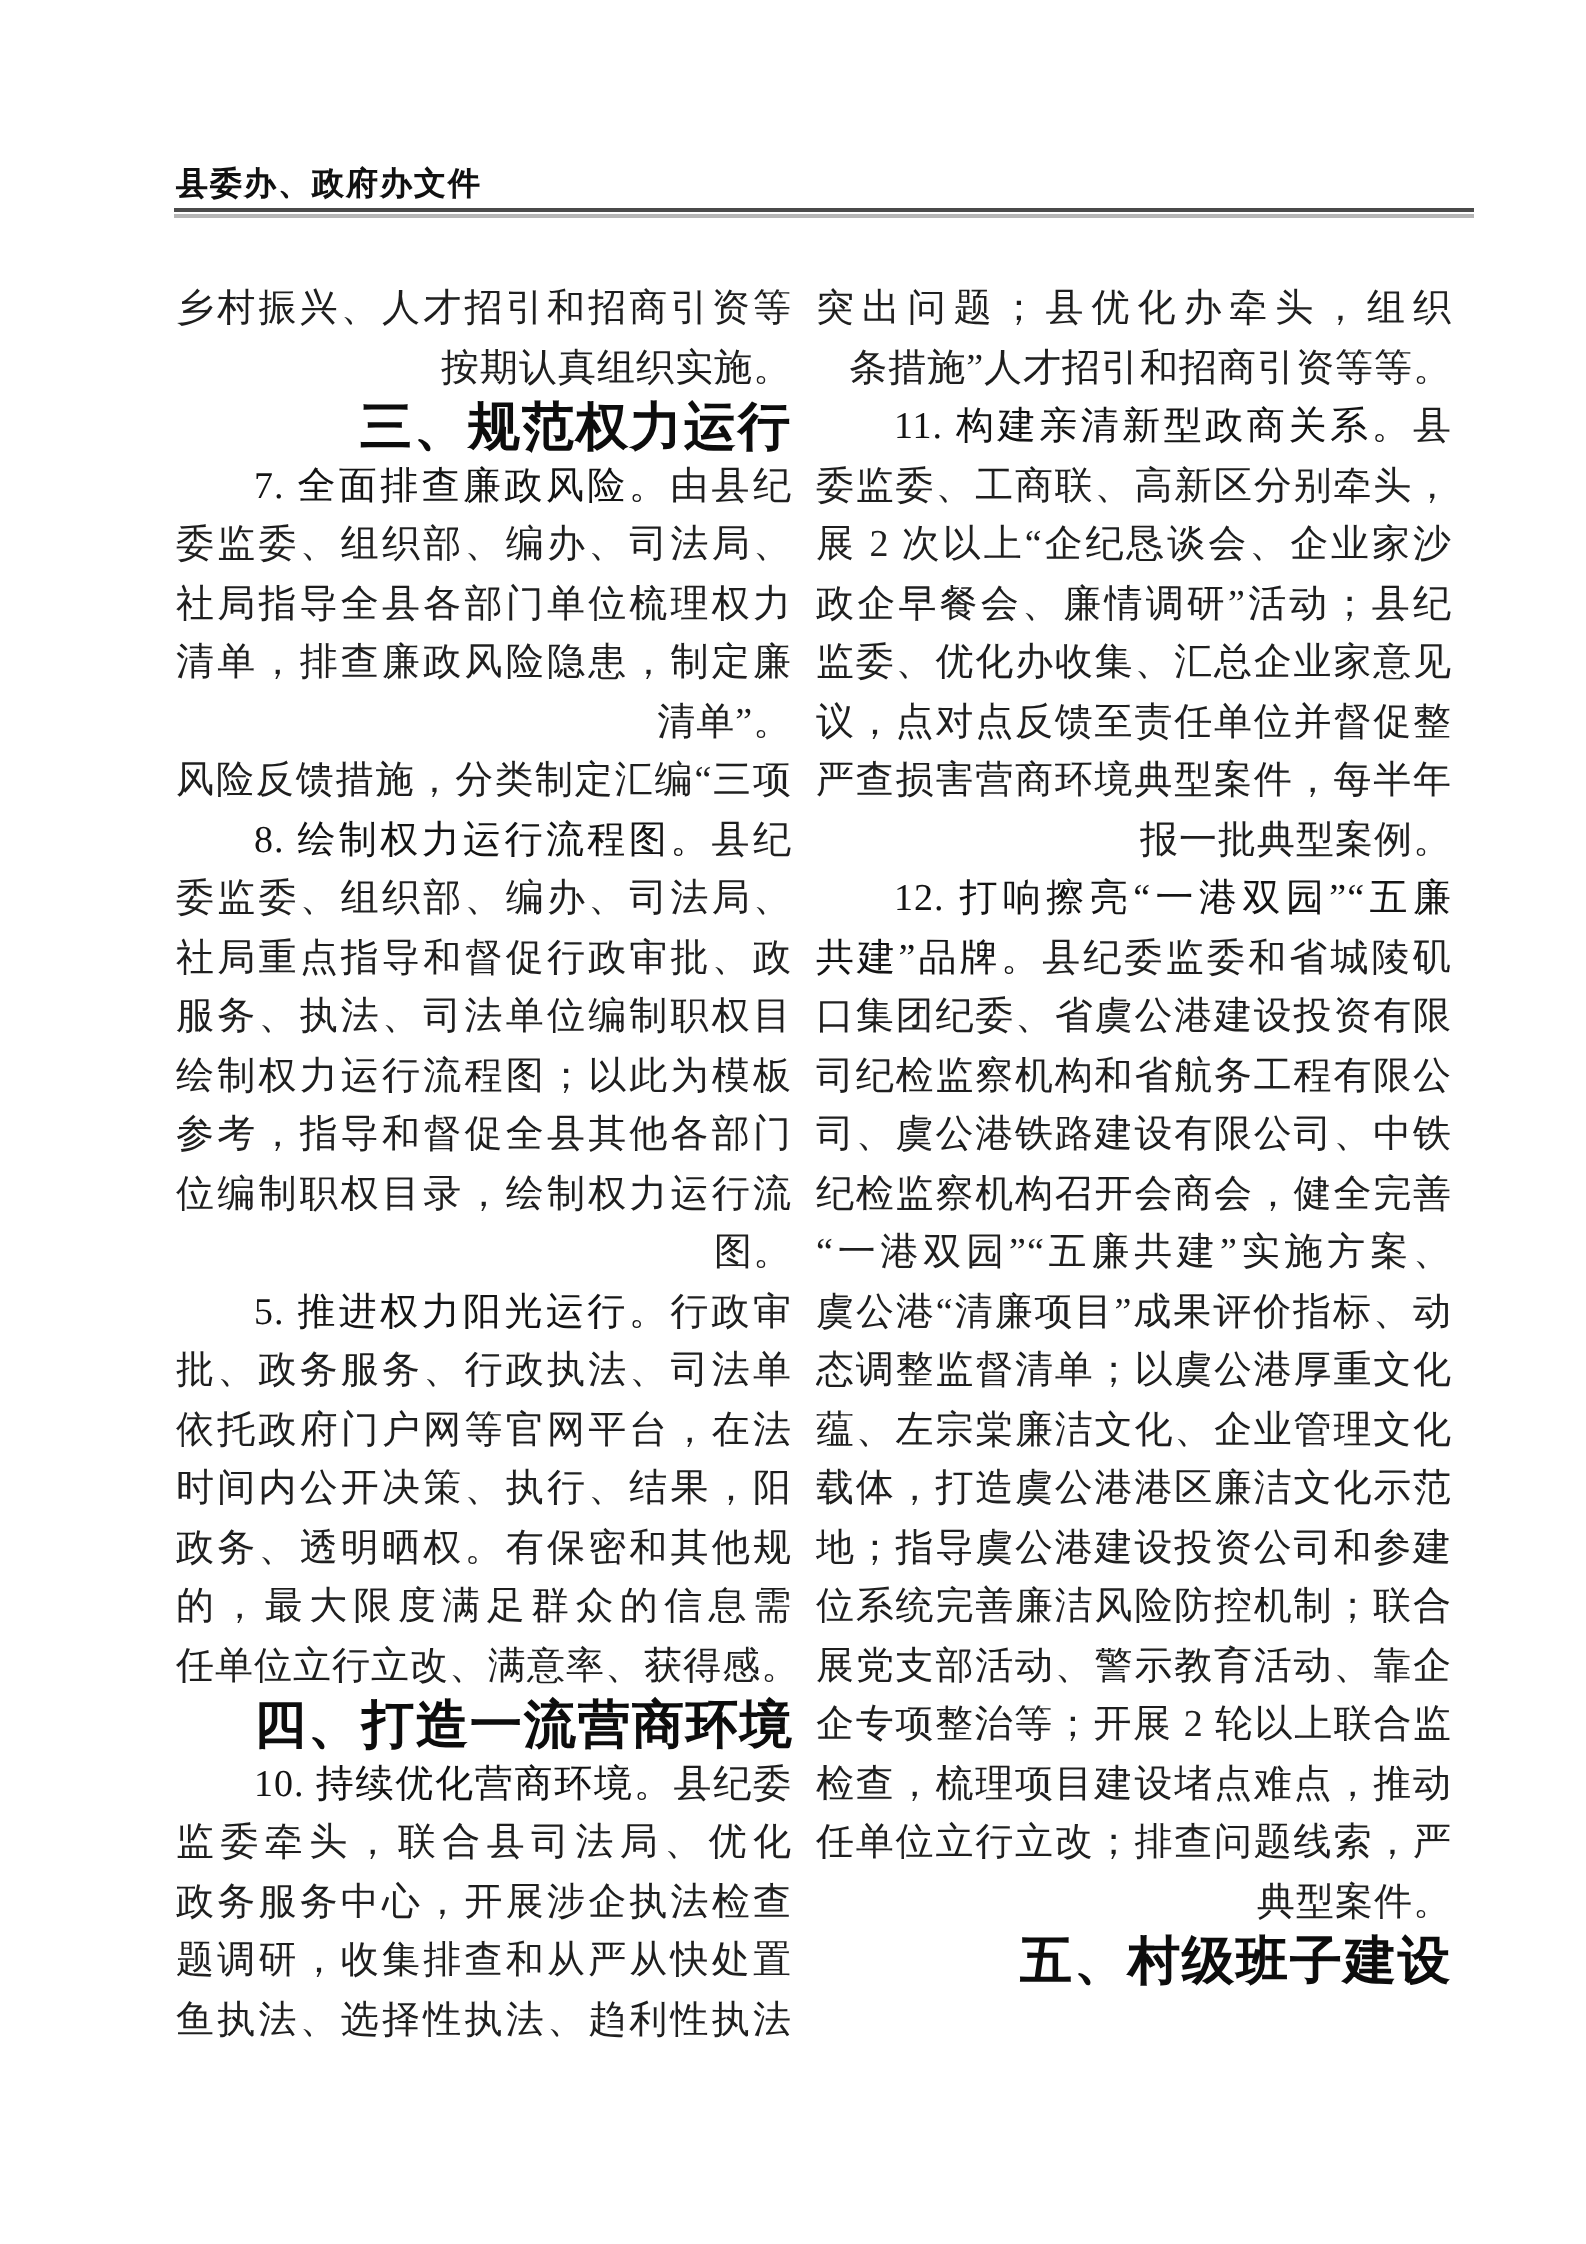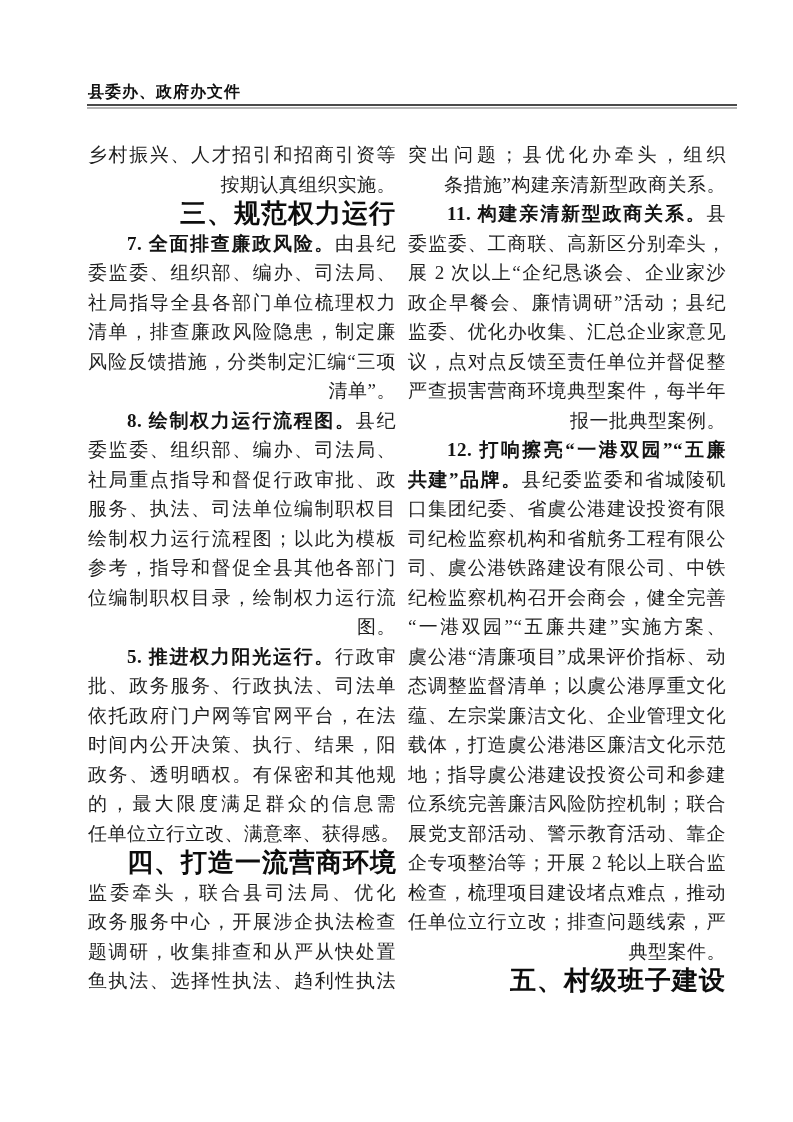--- a/index.html
+++ b/index.html
@@ -43,62 +43,63 @@
     word-break:break-all;
     height:29.5px; overflow:hidden;
   }
   .line.indent { padding-left:39px; }
   .line.heading {
     font-family:"Liberation Sans", sans-serif;
     font-weight:bold; font-size:26px;
     color:#0d0d0d;
     letter-spacing:1px;
   }
-  .line b.lead { font-weight:bold; color:#141414; }
+  .line b.lead { font-weight:normal; color:#141414; }
 </style>
 </head>
 <body>
 
 <div class="page">
   <div class="header-title">县委办、政府办文件</div>
   <div class="header-rule"></div>
   <div class="column left">
       <div class="line just"><span>乡村振兴、人才招引和招商引资等等，</span></div>
       <div class="line"><span>按期认真组织实施。</span></div>
       <div class="line indent heading">三、规范权力运行</div>
       <div class="line just indent"><b class="lead">7. 全面排查廉政风险。</b><span>由县纪</span></div>
       <div class="line just"><span>委监委、组织部、编办、司法局、人</span></div>
       <div class="line just"><span>社局指导全县各部门单位梳理权力</span></div>
       <div class="line just"><span>清单，排查廉政风险隐患，制定廉政</span></div>
+      <div class="line"><span>清单”。</span></div>
       <div class="line just"><span>风险反馈措施，分类制定汇编“三项</span></div>
-      <div class="line"><span>清单”。</span></div>
       <div class="line just indent"><b class="lead">8. 绘制权力运行流程图。</b><span>县纪</span></div>
       <div class="line just"><span>委监委、组织部、编办、司法局、人</span></div>
       <div class="line just"><span>社局重点指导和督促行政审批、政务</span></div>
       <div class="line just"><span>服务、执法、司法单位编制职权目录、</span></div>
       <div class="line just"><span>绘制权力运行流程图；以此为模板和</span></div>
       <div class="line just"><span>参考，指导和督促全县其他各部门单</span></div>
       <div class="line just"><span>位编制职权目录，绘制权力运行流程</span></div>
       <div class="line"><span>图。</span></div>
       <div class="line just indent"><b class="lead">5. 推进权力阳光运行。</b><span>行政审</span></div>
       <div class="line just"><span>批、政务服务、行政执法、司法单位</span></div>
       <div class="line just"><span>依托政府门户网等官网平台，在法定</span></div>
       <div class="line just"><span>时间内公开决策、执行、结果，阳光</span></div>
       <div class="line just"><span>政务、透明晒权。有保密和其他规定</span></div>
       <div class="line just"><span>的，最大限度满足群众的信息需求，</span></div>
       <div class="line"><span>任单位立行立改、满意率、获得感。</span></div>
       <div class="line indent heading">四、打造一流营商环境</div>
+      <div class="line just indent"><b class="lead">10. 持续优化营商环境。</b><span>县纪委</span></div>
       <div class="line just"><span>监委牵头，联合县司法局、优化办、</span></div>
       <div class="line just"><span>政务服务中心，开展涉企执法检查专</span></div>
       <div class="line just"><span>题调研，收集排查和从严从快处置钓</span></div>
       <div class="line just"><span>鱼执法、选择性执法、趋利性执法等</span></div>
     </div>
   <div class="column right">
       <div class="line just"><span>突出问题；县优化办牵头，组织对“十</span></div>
-      <div class="line"><span>条措施”构建亲清新型政商关系。</span></div>
+      <div class="line"><span>条措施”人才招引和招商引资等等。</span></div>
       <div class="line just indent"><b class="lead">11. 构建亲清新型政商关系。</b><span>县纪</span></div>
       <div class="line just"><span>委监委、工商联、高新区分别牵头，开</span></div>
       <div class="line just"><span>展 2 次以上“企纪恳谈会、企业家沙龙、</span></div>
       <div class="line just"><span>政企早餐会、廉情调研”活动；县纪委</span></div>
       <div class="line just"><span>监委、优化办收集、汇总企业家意见建</span></div>
       <div class="line just"><span>议，点对点反馈至责任单位并督促整改；</span></div>
       <div class="line just"><span>严查损害营商环境典型案件，每半年通</span></div>
       <div class="line"><span>报一批典型案例。</span></div>
       <div class="line just indent"><b class="lead">12. 打响擦亮“一港双园”“五廉</b></div>
       <div class="line just"><b class="lead">共建”品牌。</b><span>县纪委监委和省城陵矶港</span></div>

